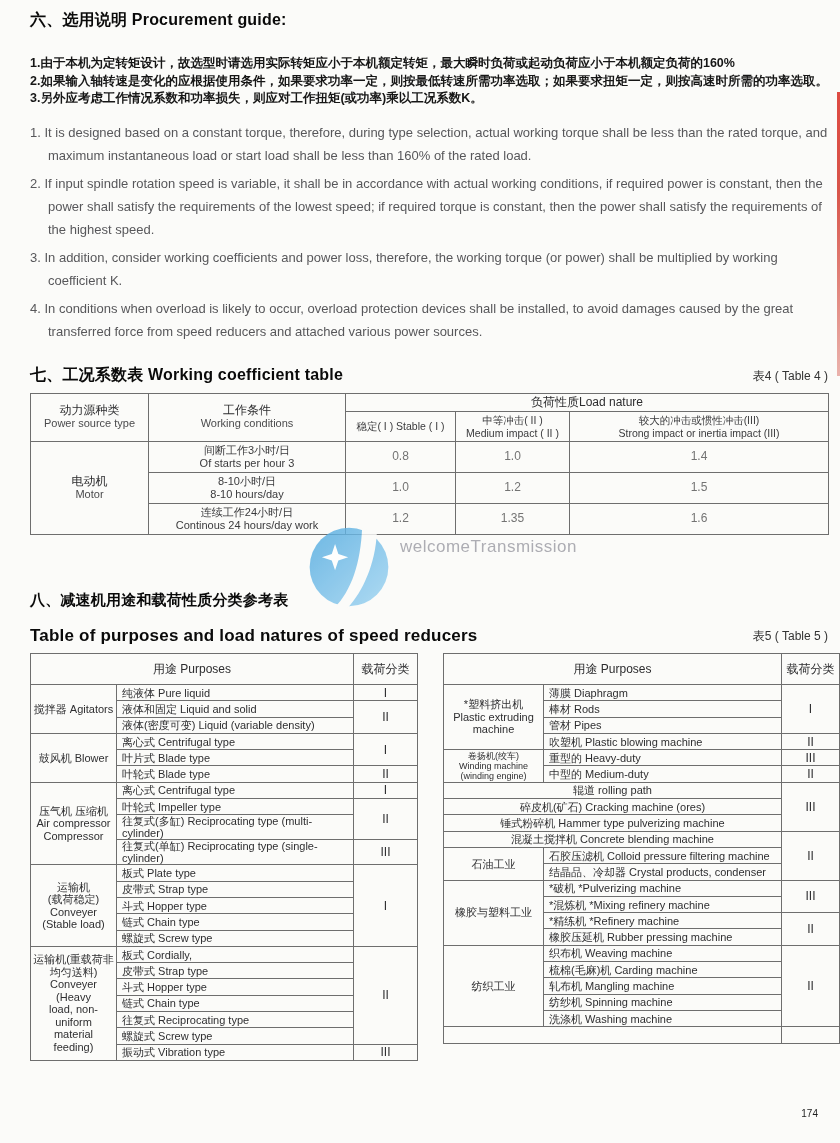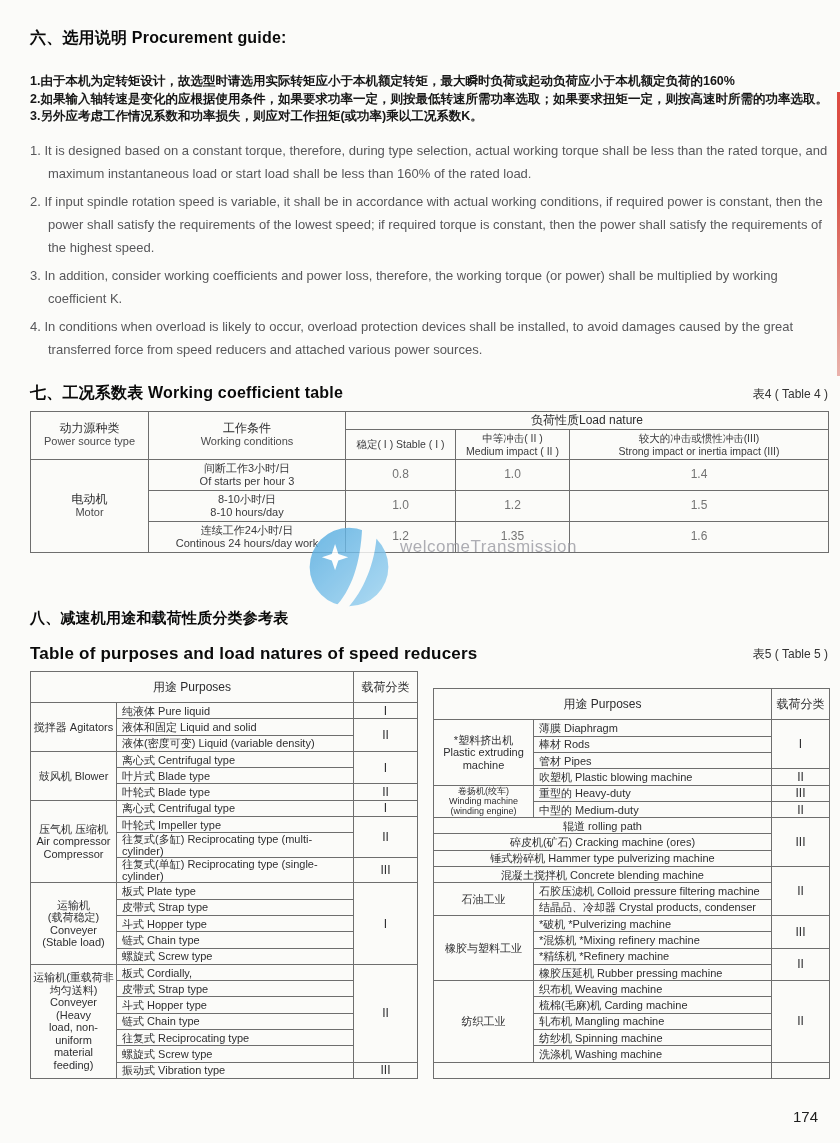--- a/index.html
+++ b/index.html
@@ -4,21 +4,21 @@
 <style>
   html,body { margin:0; padding:0; }
   body {
     width:840px; height:1143px;
     background:#fbfbf9;
     position:relative;
     font-family:"Liberation Sans", sans-serif;
     color:#222;
     overflow:hidden;
   }
-  .content { padding:28px 12px 0 30px; width:798px; position:relative; }
+  .content { padding:10px 12px 0 30px; width:798px; position:relative; }
 
   .sec-title { font-size:16px; font-weight:bold; color:#0a0a0a; letter-spacing:0.2px; }
 
   .cn-list { margin-top:24px; font-weight:bold; font-size:12.5px; line-height:17.5px; color:#161616; }
   .cn-item { padding-left:15px; text-indent:-15px; }
 
   .en-list { margin-top:13px; font-size:13px; line-height:23px; color:#57575a; }
   .en-item { padding-left:18px; text-indent:-18px; margin-bottom:5px; }
 
   .sec-row { display:flex; justify-content:space-between; align-items:flex-end; }
@@ -33,21 +33,21 @@
   .t4 td.hd div:first-child { font-size:12px; color:#2c2c2e; }
   .t4 td.hd div + div { font-size:11px; color:#4a4a4c; }
   .t4 td.sub div { font-size:10.5px; line-height:12.5px; color:#3a3a3c; }
   .t4 td.cond div { font-size:11px; line-height:13px; color:#3a3a3c; }
   .t4 td.val { font-size:12px; color:#737373; }
 
   .sec8 { margin-top:56px; }
   .sec8 .cn { font-size:15px; }
   .sec8 .en2 { font-size:17px;margin-top:16px; }
 
-  .tables5 { display:flex; gap:15px; margin-top:7px; align-items:flex-end; }
+  .tables5 { display:flex; gap:25px; margin-top:7px; align-items:flex-start; }
   .t5 { font-size:11px; color:#2e2e30; }
   .t5 td { padding:0 2px; height:15.3px; line-height:12px; }
   .t5 td.hd { height:30px; font-size:12px; color:#2c2c2e; }
   .t5 td.item { text-align:left; padding-left:5px; }
   .t5 td.wide { text-align:center; }
   .t5 td.grp div { line-height:12.5px; }
   .t5 td.small div { font-size:9px; line-height:10px; }
   .t5 td.cls { font-size:12px; }
 
   .watermark {
@@ -60,21 +60,21 @@
   .wm-cn { font-size:46px; font-weight:bold; color:#a3a3a5; letter-spacing:9px; line-height:48px; white-space:nowrap; }
   .wm-reg { font-size:19px; font-weight:normal; vertical-align:28px; letter-spacing:0; color:#9a9a9c; }
   .wm-sub { font-size:17px; color:#9c9ca4; margin-top:1px; letter-spacing:0.5px; }
 
   .red-stripe {
     position:absolute; right:0; top:92px; width:3px; height:284px;
     background:linear-gradient(#de4a42, #d8554a 35%, rgba(214,90,80,0.45));
     z-index:6;
   }
 
-  .page-num { position:absolute; right:22px; top:1108px; font-size:15px; color:#1d1d1d; }
+  .page-num { position:absolute; right:22px; top:1108px; font-size:10px; color:#1d1d1d; }
 </style>
 </head>
 <body>
 
 <div class="content">
 
   <div class="sec-title">六、选用说明  Procurement guide:</div>
 
   <div class="cn-list">
     <div class="cn-item">1.由于本机为定转矩设计，故选型时请选用实际转矩应小于本机额定转矩，最大瞬时负荷或起动负荷应小于本机额定负荷的160%</div>

